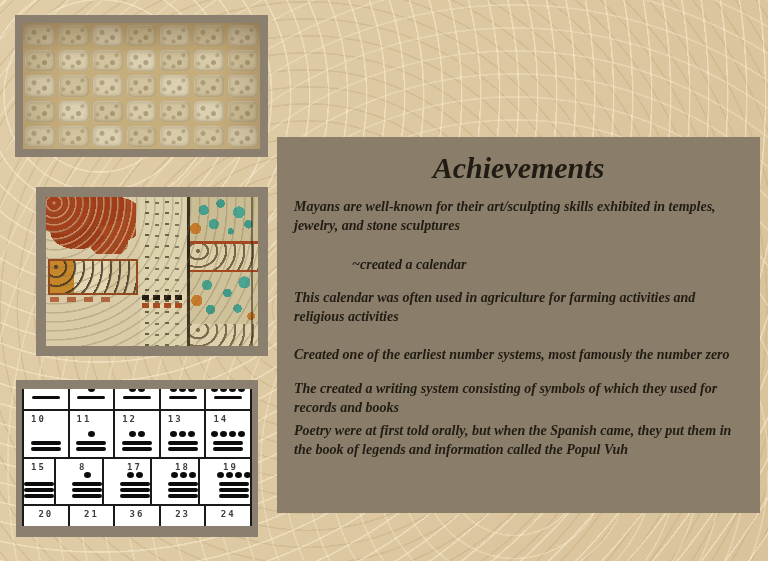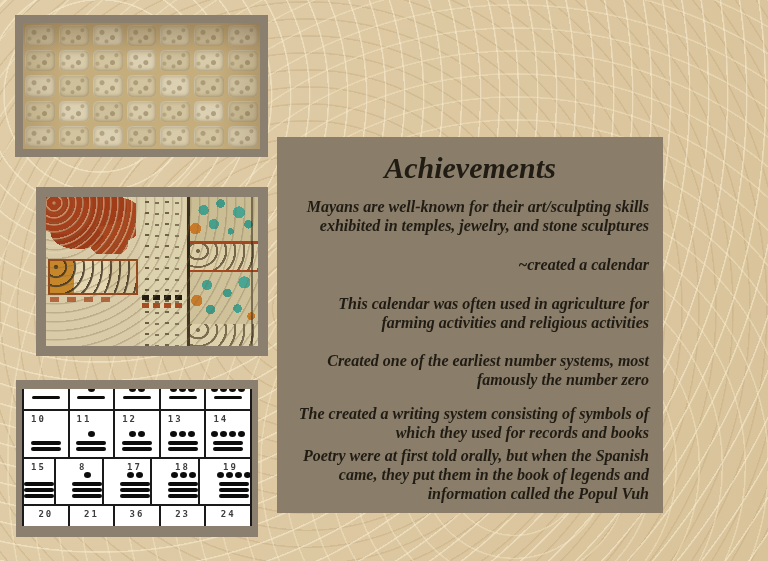--- a/index.html
+++ b/index.html
@@ -133,31 +133,31 @@
     font-family:"DejaVu Sans Mono",monospace;font-size:9px;line-height:10px;
     letter-spacing:2px;color:#3d3d3d;font-weight:bold;}
   .row3 .cell-label{position:static;align-self:center;margin-top:2px;}
   .dots{display:flex;justify-content:center;min-height:7px;margin-bottom:2px;}
   .dot{width:7px;height:6px;border-radius:50%;background:#0c0c0c;margin:0 1px;}
   .bars{display:flex;flex-direction:column;align-items:center;}
   .bar{width:30px;height:4px;background:#0c0c0c;border-radius:2px;margin:1px 0;}
   .row0 .bar{width:28px;height:3px;}
 
   
-  .content-box{position:absolute;left:277px;top:137px;width:386px;height:376px;
+  .content-box{position:absolute;left:277px;top:137px;width:483px;height:376px;
     background:#8a7d69;color:#201c14;overflow:hidden;}
   .slide-title{margin:6px 0 0 0;height:50px;display:flex;align-items:center;justify-content:center;
     font-style:italic;font-weight:bold;font-size:30px;letter-spacing:0px;
     font-family:"Liberation Serif",serif;}
   .body-text{padding:0 14px 0 17px;}
-  .para{font-style:italic;font-weight:bold;font-size:16px;line-height:19px;
-    font-family:"Liberation Serif",serif;text-align:right;}
+  .para{font-style:italic;font-weight:bold;font-size:14px;line-height:19px;
+    font-family:"Liberation Serif",serif;}
   .para:nth-child(1){margin-top:4px;}
   .para:nth-child(2){margin-top:20px;}
-  .para:nth-child(3){margin-top:20px;}
+  .para:nth-child(3){margin-top:14px;}
   .para:nth-child(4){margin-top:19px;}
   .para:nth-child(5){margin-top:15px;}
   .para:nth-child(6){margin-top:4px;}
   .sub-line{padding-left:58px;}
 </style>
 </head>
 <body>
 
 <div class="slide">
 

